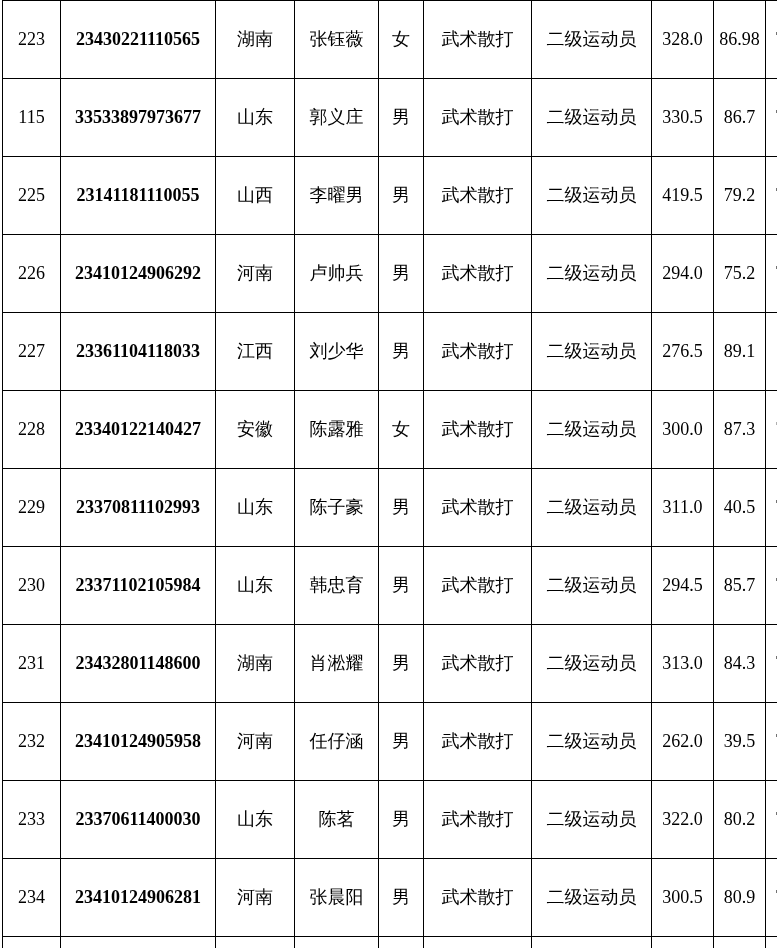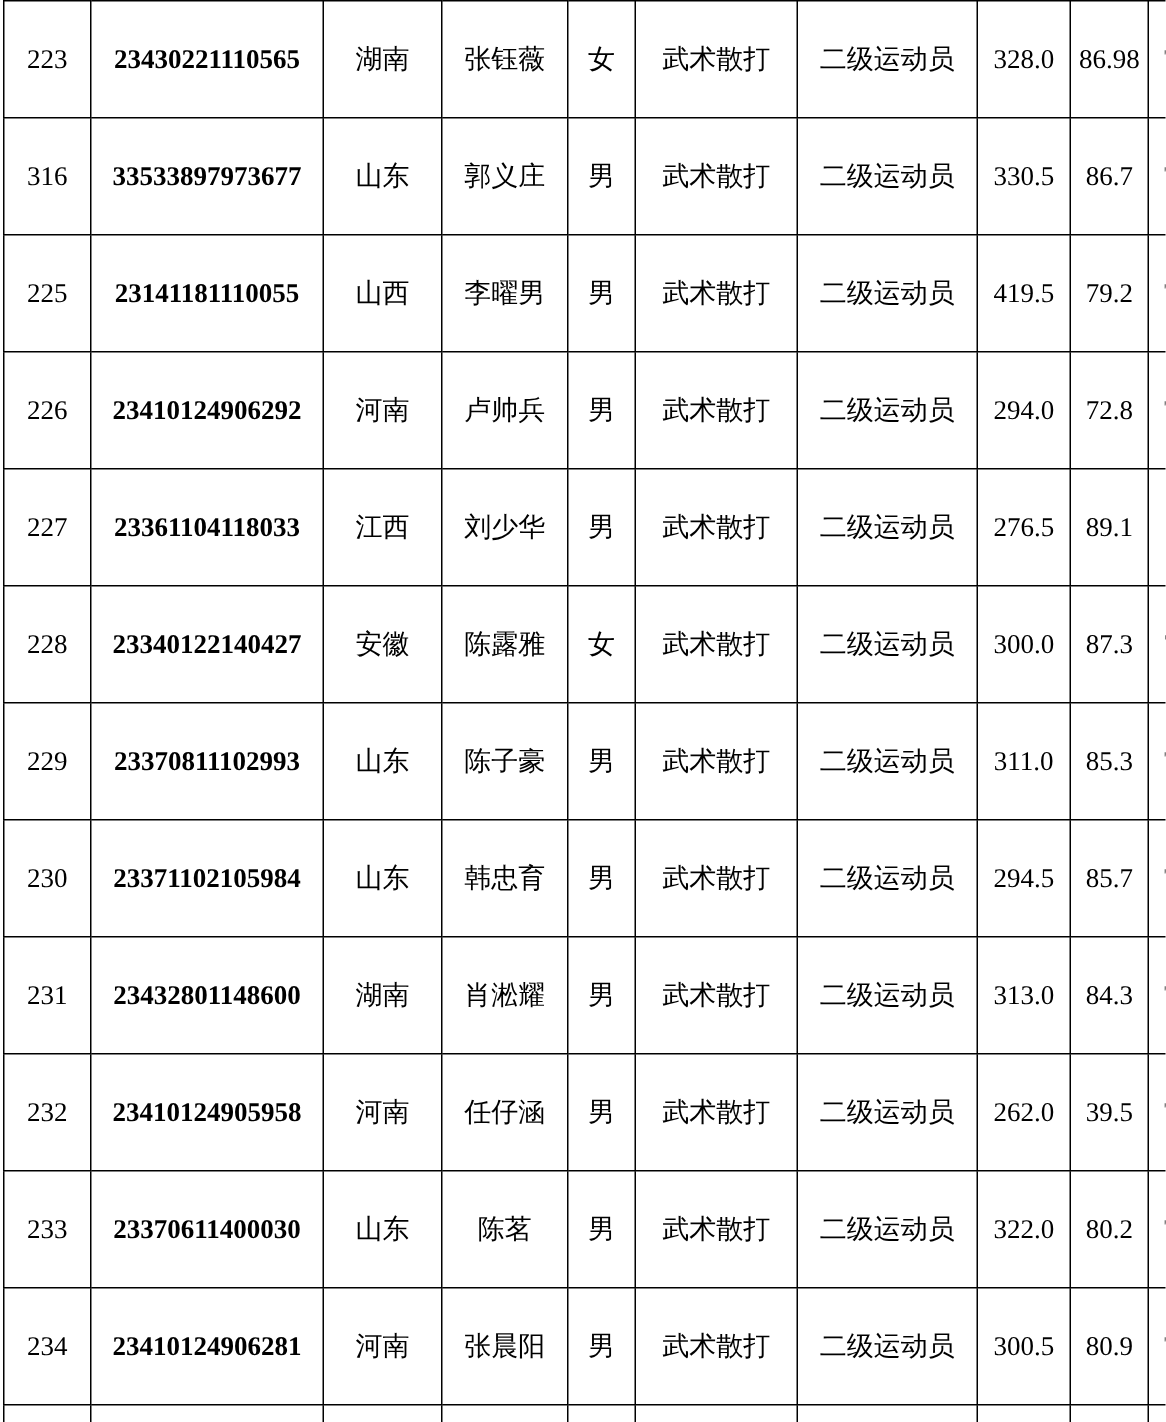--- a/index.html
+++ b/index.html
@@ -80,21 +80,21 @@
           <td class="cjk">湖南</td>
           <td class="cjk">张钰薇</td>
           <td class="cjk">女</td>
           <td class="cjk">武术散打</td>
           <td class="cjk">二级运动员</td>
           <td class="score">328.0</td>
           <td class="score">86.98</td>
           <td class="score">77.29</td>
         </tr>
         <tr>
-          <td class="num">316</td>
+          <td class="num">115</td>
           <td class="idnum">33533897973677</td>
           <td class="cjk">山东</td>
           <td class="cjk">郭义庄</td>
           <td class="cjk">男</td>
           <td class="cjk">武术散打</td>
           <td class="cjk">二级运动员</td>
           <td class="score">330.5</td>
           <td class="score">86.7</td>
           <td class="score">77.22</td>
         </tr>
@@ -112,21 +112,21 @@
         </tr>
         <tr>
           <td class="num">226</td>
           <td class="idnum">23410124906292</td>
           <td class="cjk">河南</td>
           <td class="cjk">卢帅兵</td>
           <td class="cjk">男</td>
           <td class="cjk">武术散打</td>
           <td class="cjk">二级运动员</td>
           <td class="score">294.0</td>
-          <td class="score">72.8</td>
+          <td class="score">75.2</td>
           <td class="score">76.23</td>
         </tr>
         <tr>
           <td class="num">227</td>
           <td class="idnum">23361104118033</td>
           <td class="cjk">江西</td>
           <td class="cjk">刘少华</td>
           <td class="cjk">男</td>
           <td class="cjk">武术散打</td>
           <td class="cjk">二级运动员</td>
@@ -148,21 +148,21 @@
         </tr>
         <tr>
           <td class="num">229</td>
           <td class="idnum">23370811102993</td>
           <td class="cjk">山东</td>
           <td class="cjk">陈子豪</td>
           <td class="cjk">男</td>
           <td class="cjk">武术散打</td>
           <td class="cjk">二级运动员</td>
           <td class="score">311.0</td>
-          <td class="score">85.3</td>
+          <td class="score">40.5</td>
           <td class="score">75.26</td>
         </tr>
         <tr>
           <td class="num">230</td>
           <td class="idnum">23371102105984</td>
           <td class="cjk">山东</td>
           <td class="cjk">韩忠育</td>
           <td class="cjk">男</td>
           <td class="cjk">武术散打</td>
           <td class="cjk">二级运动员</td>

